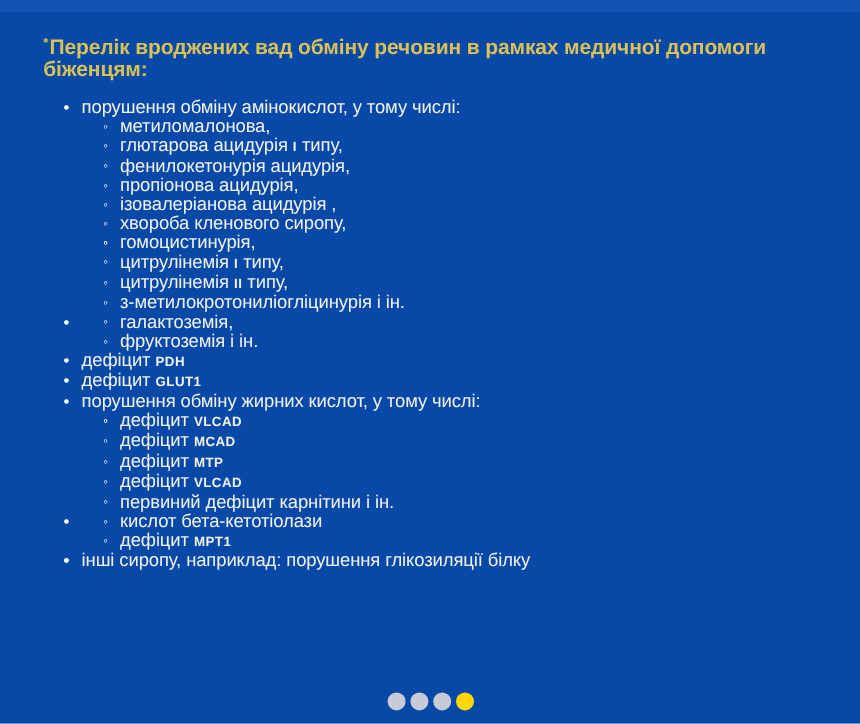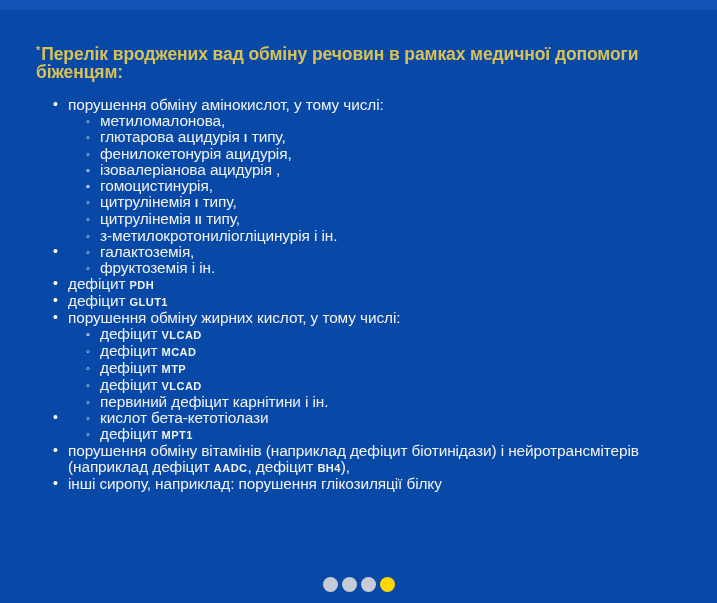--- a/index.html
+++ b/index.html
@@ -1,21 +1,21 @@
 <!DOCTYPE html>
 <html><head>
 <meta charset="utf-8">
 <style>
   html,body{margin:0;padding:0;}
   body{
     width:717px;height:603px;overflow:hidden;position:relative;
     font-family:"Liberation Sans","DejaVu Sans",sans-serif;
   }
   .slide{
-    position:absolute;inset:0;margin-top:15px;
+    position:absolute;inset:0;
   }
   .slide-title{
     position:absolute;left:36px;top:30px;width:636px;
     font-size:17.5px;font-weight:700;line-height:1.05;
     letter-spacing:-0.1px;
   }
   .title-star{
     font-size:11px;vertical-align:6px;margin-right:1px;font-weight:700;
   }
   .list-root{
@@ -53,23 +53,23 @@
   <div class="slide-title" style="color: rgb(217, 193, 85);">
     <span class="title-star">*</span><span>Перелік вроджених вад обміну речовин в рамках медичної допомоги біженцям:</span>
   </div>
 
   <div class="list-root" style="color: rgb(242, 242, 240);">
     <ul id="list-root">
         <li class="lvl1"><span class="b1" style="color: rgb(255, 255, 255);">•</span><span>порушення обміну амінокислот, у тому числі:</span><ul class="sub">
             <li class="lvl2"><span class="b2" style="color: rgb(255, 255, 255);">◦</span><span>метиломалонова,</span></li>
             <li class="lvl2"><span class="b2" style="color: rgb(255, 255, 255);">◦</span><span>глютарова ацидурія <span class="sc">I</span> типу,</span></li>
             <li class="lvl2"><span class="b2" style="color: rgb(255, 255, 255);">◦</span><span>фенилокетонурія ацидурія,</span></li>
-            <li class="lvl2"><span class="b2" style="color: rgb(255, 255, 255);">◦</span></li>
+            <li class="lvl2"><span class="b2" style="color: rgb(255, 255, 255);">◦</span><span>пропіонова ацидурія,</span></li>
             <li class="lvl2"><span class="b2" style="color: rgb(255, 255, 255);">◦</span><span>ізовалеріанова ацидурія ,</span></li>
-            <li class="lvl2"><span class="b2" style="color: rgb(255, 255, 255);">◦</span></li>
+            <li class="lvl2"><span class="b2" style="color: rgb(255, 255, 255);">◦</span><span>хвороба кленового сиропу,</span></li>
             <li class="lvl2"><span class="b2" style="color: rgb(255, 255, 255);">◦</span></li>
             <li class="lvl2"><span class="b2" style="color: rgb(255, 255, 255);">◦</span><span>гомоцистинурія,</span></li>
             <li class="lvl2"><span class="b2" style="color: rgb(255, 255, 255);">◦</span><span>цитрулінемія <span class="sc">I</span> типу,</span></li>
             <li class="lvl2"><span class="b2" style="color: rgb(255, 255, 255);">◦</span><span>цитрулінемія <span class="sc">II</span> типу,</span></li>
             <li class="lvl2"><span class="b2" style="color: rgb(255, 255, 255);">◦</span><span>з-метилокротониліогліцинурія і ін.</span></li>
           </ul></li>
         <li class="lvl1"><span class="b1" style="color: rgb(255, 255, 255);">•</span><ul class="sub">
             <li class="lvl2"><span class="b2" style="color: rgb(255, 255, 255);">◦</span><span>галактоземія,</span></li>
             <li class="lvl2"><span class="b2" style="color: rgb(255, 255, 255);">◦</span><span>фруктоземія і ін.</span></li>
           </ul></li>
@@ -80,20 +80,20 @@
             <li class="lvl2"><span class="b2" style="color: rgb(255, 255, 255);">◦</span><span>дефіцит <span class="sc">VLCAD</span></span></li>
             <li class="lvl2"><span class="b2" style="color: rgb(255, 255, 255);">◦</span><span>дефіцит <span class="sc">MCAD</span></span></li>
             <li class="lvl2"><span class="b2" style="color: rgb(255, 255, 255);">◦</span><span>дефіцит <span class="sc">MTP</span></span></li>
             <li class="lvl2"><span class="b2" style="color: rgb(255, 255, 255);">◦</span><span>дефіцит <span class="sc">VLCAD</span></span></li>
             <li class="lvl2"><span class="b2" style="color: rgb(255, 255, 255);">◦</span><span>первиний дефіцит карнітини і ін.</span></li>
           </ul></li>
         <li class="lvl1"><span class="b1" style="color: rgb(255, 255, 255);">•</span><ul class="sub">
             <li class="lvl2"><span class="b2" style="color: rgb(255, 255, 255);">◦</span><span>кислот бета-кетотіолази</span></li>
             <li class="lvl2"><span class="b2" style="color: rgb(255, 255, 255);">◦</span><span>дефіцит <span class="sc">MPT1</span></span></li>
           </ul></li>
-        <li class="lvl1"><span class="b1" style="color: rgb(255, 255, 255);">•</span><span>порушення обміну вітамінів (наприклад дефіцит біотинідази) і нейротрансмітерів (наприклад дефіцит <span class="sc">AADC</span>, дефіцит <span class="sc">BH4</span>),</span></li>
+        <li class="lvl1"><span class="b1" style="color: rgb(255, 255, 255);">•</span></li>
         <li class="lvl1"><span class="b1" style="color: rgb(255, 255, 255);">•</span><span>інші сиропу, наприклад: порушення глікозиляції білку</span></li>
       </ul>
   </div>
 
   <div class="dots" id="dots"><span class="dot" style="background: rgb(198, 203, 214);"></span><span class="dot" style="background: rgb(198, 203, 214);"></span><span class="dot" style="background: rgb(198, 203, 214);"></span><span class="dot" style="background: rgb(255, 215, 2);"></span></div>
 
 </div>
 
 </body></html>

